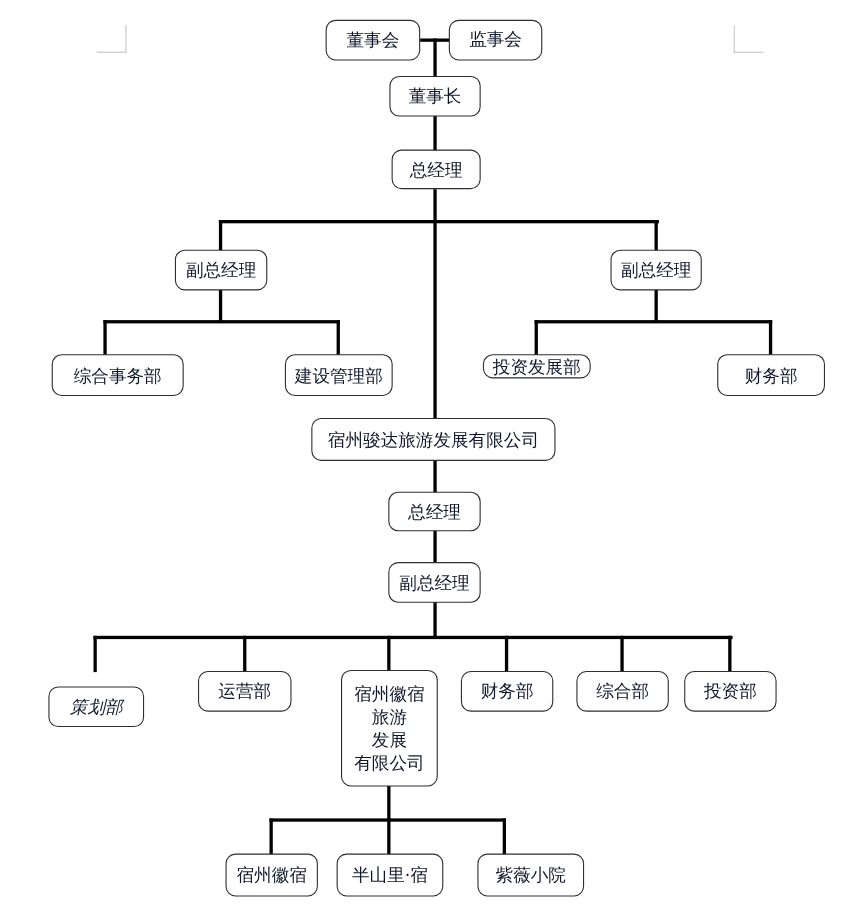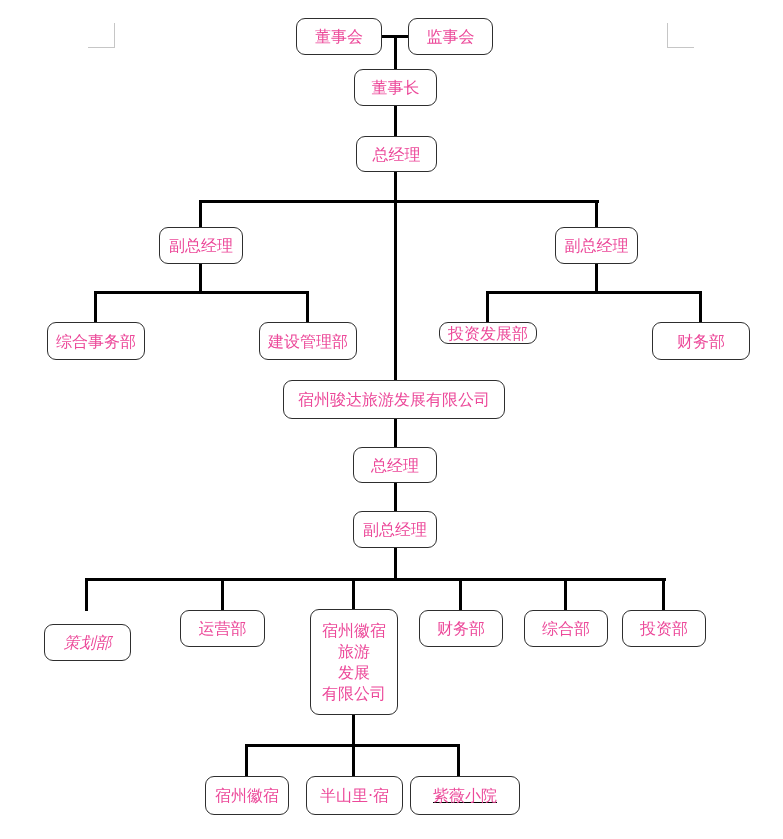--- a/index.html
+++ b/index.html
@@ -18,21 +18,21 @@
     border: 1.5px solid #2e2e2e;
     border-radius: 9px;
     display: flex;
     align-items: center;
     justify-content: center;
     z-index: 2;
   }
   .node-label {
     font-size: 16px;
     line-height: 21px;
-    color: #ec4899;
+    color: #0f172a;
     text-align: center;
     white-space: pre-line;
   }
   .line { position: absolute; background: #000000; z-index: 1; }
   .line.h { height: 3px; }
   .line.v { width: 3px; }
   .mark {
     position: absolute;
     width: 27px;
     height: 25px;
@@ -99,21 +99,21 @@
   </div>
   <div class="node" style="left:356px;top:136px;width:81px;height:36px;">
     <span class="node-label">总经理</span>
   </div>
   <div class="node" style="left:159px;top:227px;width:84px;height:37px;">
     <span class="node-label">副总经理</span>
   </div>
   <div class="node" style="left:555px;top:227px;width:83px;height:37px;">
     <span class="node-label">副总经理</span>
   </div>
-  <div class="node" style="left:47px;top:322px;width:98px;height:38px;">
+  <div class="node" style="left:47px;top:322px;width:120px;height:38px;">
     <span class="node-label">综合事务部</span>
   </div>
   <div class="node" style="left:259px;top:322px;width:98px;height:38px;">
     <span class="node-label">建设管理部</span>
   </div>
   <div class="node" style="left:439px;top:322px;width:98px;height:22px;">
     <span class="node-label">投资发展部</span>
   </div>
   <div class="node" style="left:652px;top:322px;width:98px;height:38px;">
     <span class="node-label">财务部</span>
@@ -147,17 +147,17 @@
   </div>
   <div class="node" style="left:622px;top:610px;width:84px;height:37px;">
     <span class="node-label">投资部</span>
   </div>
   <div class="node" style="left:205px;top:776px;width:84px;height:39px;">
     <span class="node-label">宿州徽宿</span>
   </div>
   <div class="node" style="left:306px;top:776px;width:97px;height:39px;">
     <span class="node-label">半山里·宿</span>
   </div>
-  <div class="node" style="left:410px;top:776px;width:110px;height:39px;text-decoration:underline;">
+  <div class="node" style="left:434px;top:776px;width:97px;height:39px;">
     <span class="node-label">紫薇小院</span>
   </div>
 
 </div>
 
 </body></html>

